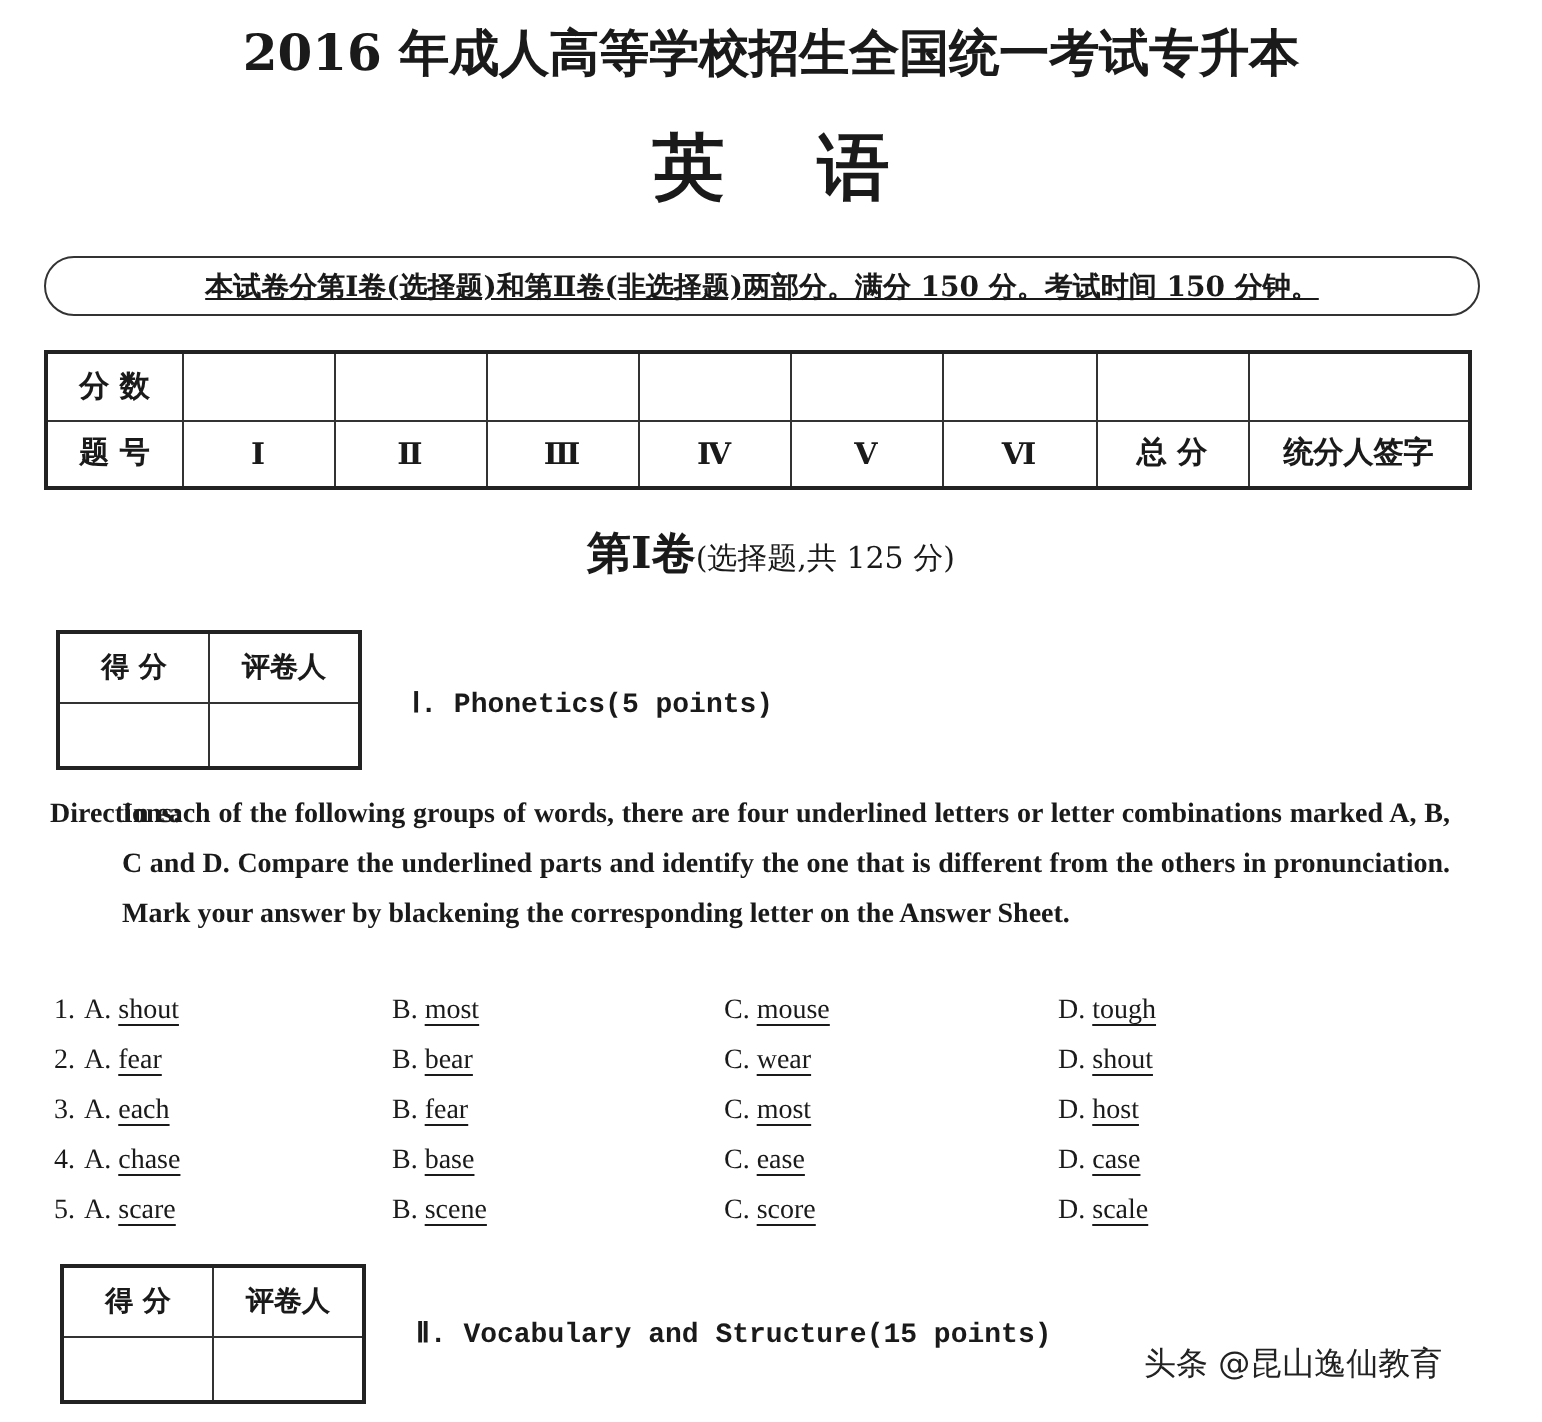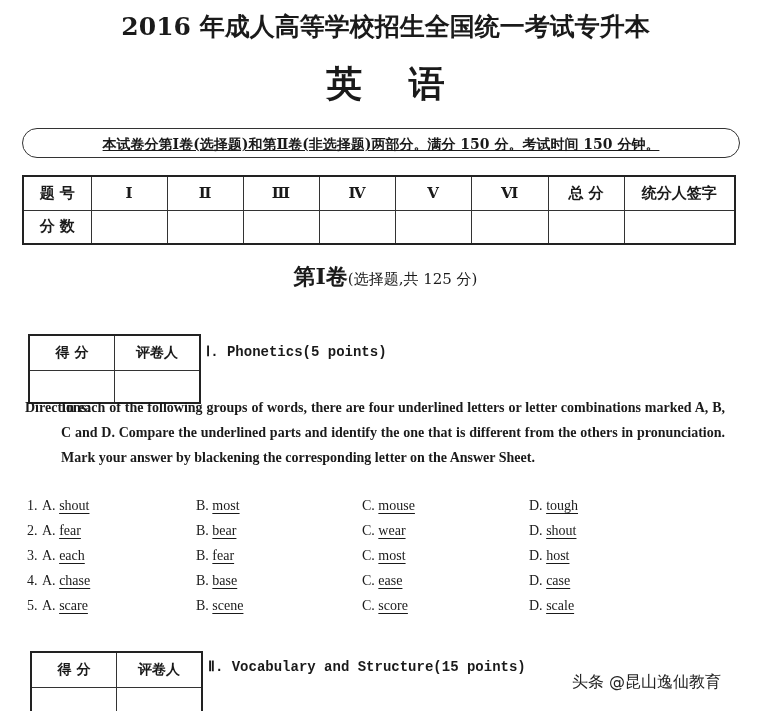--- a/index.html
+++ b/index.html
@@ -30,21 +30,21 @@
   }
   table.score td {
     border: 1.2px solid #333; text-align: center; height: 32px; padding: 0;
   }
   .part-head {
     left: 0; width: 771px; top: 262px; text-align: center; font-size: 15px;
   }
   .part-head .big { font-size: 22px; font-weight: bold; }
   table.grader {
     position: absolute; border-collapse: collapse; border: 2px solid #222;
-    width: 173px; height: 70px; table-layout: fixed; font-size: 14px; font-weight: bold; margin-top: 19px;
+    width: 153px; height: 70px; table-layout: fixed; font-size: 14px; font-weight: bold;
   }
   table.grader td { border: 1.2px solid #333; text-align: center; padding: 0; }
   table.grader td.head { height: 34px; }
   .sec-title { font-family: Liberation Mono, monospace; font-weight: bold; font-size: 14px; }
   .directions {
     left: 25px; top: 395px; width: 700px; font-size: 14px; font-weight: bold;
     line-height: 25px; font-family: "Liberation Serif", serif;
   }
   .directions .label { position: absolute; left: 0; top: 0; }
   .directions .body { margin-left: 36px; text-align: justify; }
@@ -73,40 +73,40 @@
       <col style="width:76px">
       <col style="width:76px">
     <col style="width:76px">
       <col style="width:76px">
       <col style="width:77px">
       <col style="width:76px">
       <col style="width:111px">
   </colgroup>
   <tbody>
       <tr>
+    <td>分 数</td>
+    <td></td>
+    <td></td>
+    <td></td>
+    <td></td>
+    <td></td>
+    <td></td>
+    <td></td>
+    <td></td>
+  </tr>
+  <tr>
     <td>题 号</td>
     <td>Ⅰ</td>
     <td>Ⅱ</td>
     <td>Ⅲ</td>
     <td>Ⅳ</td>
     <td>Ⅴ</td>
     <td>Ⅵ</td>
     <td>总 分</td>
     <td>统分人签字</td>
-  </tr>
-  <tr>
-    <td>分 数</td>
-    <td></td>
-    <td></td>
-    <td></td>
-    <td></td>
-    <td></td>
-    <td></td>
-    <td></td>
-    <td></td>
   </tr>
 </tbody>
   </table>
 
 <div class="abs part-head">
   <span class="big">第Ⅰ卷</span><span>(选择题,共 125 分)</span>
 </div>
 
 <table class="grader" style="left:28px; top:315px;">
   <tbody>

